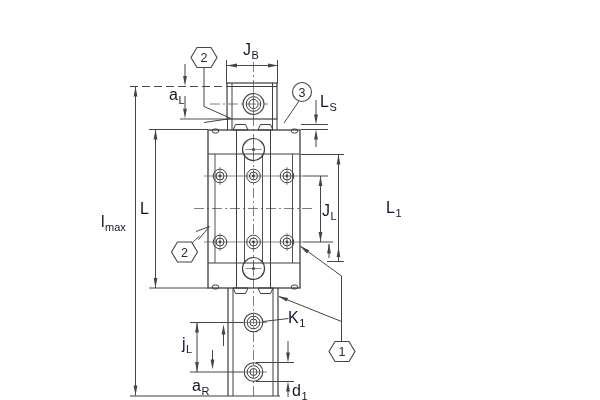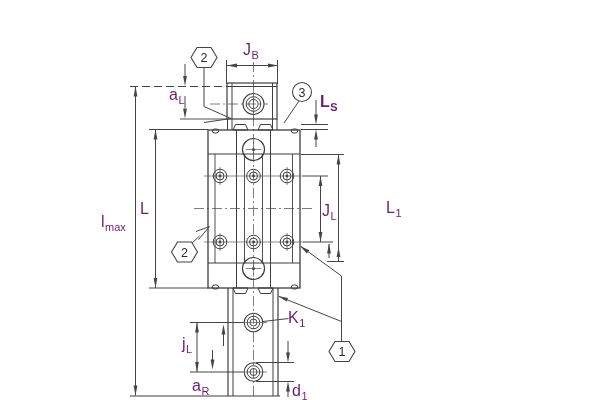--- a/index.html
+++ b/index.html
@@ -1,19 +1,19 @@
 <!DOCTYPE html>
 <html><head>
 <meta charset="utf-8">
 <style>
   html,body { margin:0; padding:0; background:#fff; }
   .stage { position:relative; width:600px; height:400px; background:#ffffff; overflow:hidden;
            font-family:"Liberation Sans", sans-serif; }
   .stage svg { position:absolute; left:0; top:0; }
-  .dlabel { position:absolute; font-size:16px; line-height:1; color:#701a75; white-space:nowrap; }
+  .dlabel { position:absolute; font-size:16px; line-height:1; color:#0f172a; white-space:nowrap; }
   .dlabel .sub { font-size:11px; vertical-align:-4px; margin-left:0.5px; }
   .bnum { position:absolute; width:22px; text-align:center; font-size:12.5px; color:#2b2b2b;
           transform:translate(-50%,-50%); line-height:1; }
 </style>
 </head>
 <body>
 
 <div class="stage">
 
 <svg width="600" height="400" viewBox="0 0 600 400">
@@ -227,21 +227,21 @@
 
   <g stroke="#454545" stroke-width="1.1" fill="#ffffff">
     <polygon points="197,47.5 211,47.5 217,57.5 211,67.5 197,67.5 191,57.5"></polygon>
     <polygon points="177.5,242 191.5,242 197.5,252 191.5,262 177.5,262 171.5,252"></polygon>
     <circle cx="302" cy="92" r="9.5"></circle>
     <polygon points="335,341.5 349,341.5 355,351.5 349,361.5 335,361.5 329,351.5"></polygon>
   </g>
 </svg>
 
   <div class="dlabel" style="left:243px; top:42px;"><span>J</span><span class="sub">B</span></div>
-  <div class="dlabel" style="left:320px; top:94px;font-weight:bold;"><span>L</span><span class="sub">S</span></div>
+  <div class="dlabel" style="left:320px; top:94px;"><span>L</span><span class="sub">S</span></div>
   <div class="dlabel" style="left:163px; top:87px;margin-left:6px;"><span>a</span><span class="sub">L</span></div>
   <div class="dlabel" style="left:101px; top:214px;"><span>l</span><span class="sub">max</span></div>
   <div class="dlabel" style="left:140px; top:201px;"><span>L</span><span class="sub"></span></div>
   <div class="dlabel" style="left:322px; top:203px;"><span>J</span><span class="sub">L</span></div>
   <div class="dlabel" style="left:342px; top:200px;margin-left:44px;"><span>L</span><span class="sub">1</span></div>
   <div class="dlabel" style="left:288px; top:310px;"><span>K</span><span class="sub">1</span></div>
   <div class="dlabel" style="left:182px; top:336px;"><span>j</span><span class="sub">L</span></div>
   <div class="dlabel" style="left:192px; top:378px;"><span>a</span><span class="sub">R</span></div>
   <div class="dlabel" style="left:292px; top:383px;"><span>d</span><span class="sub">1</span></div>
 

